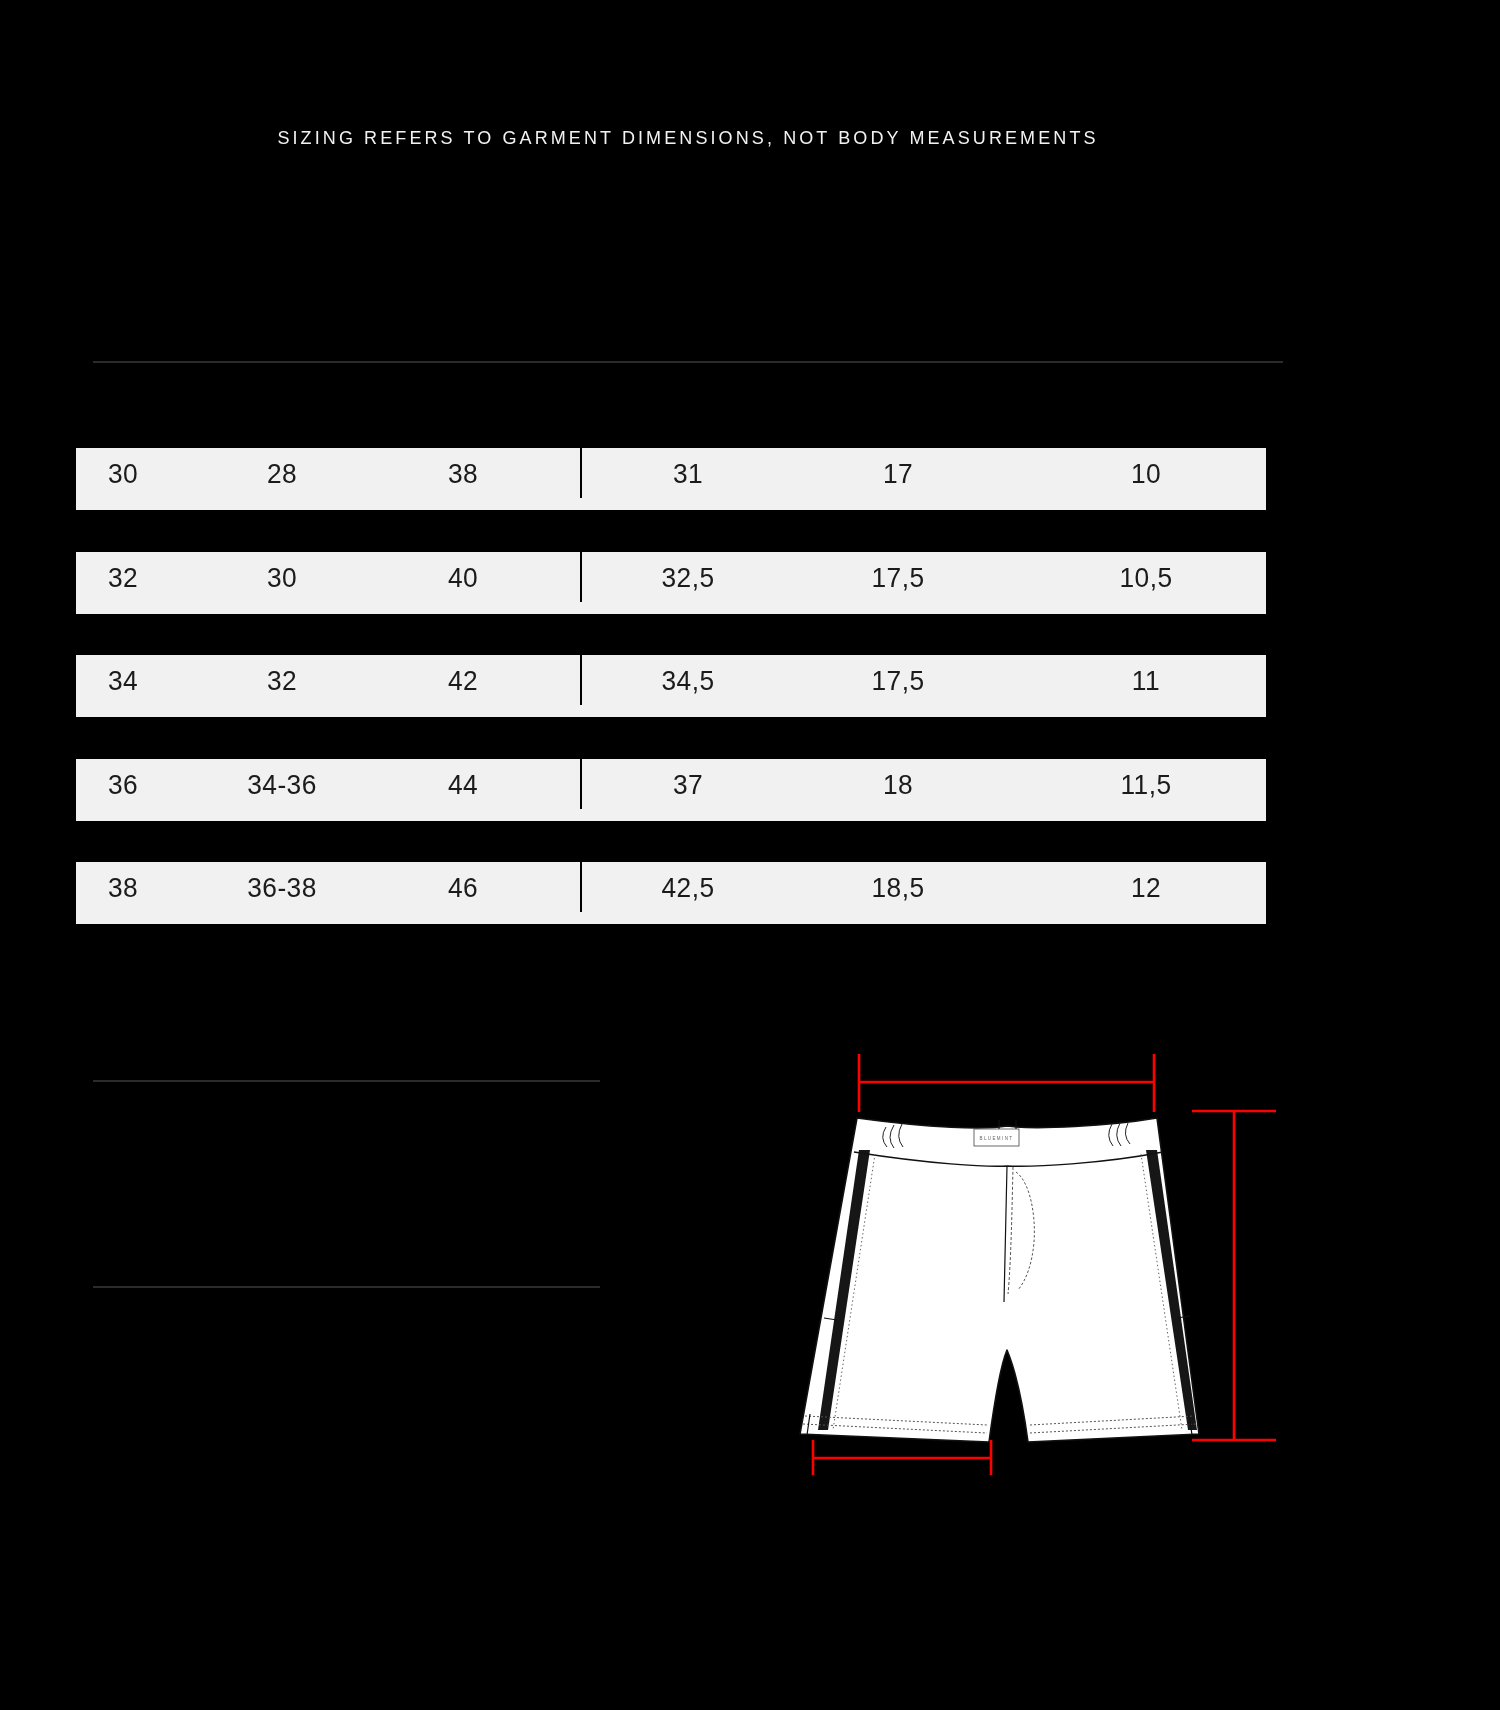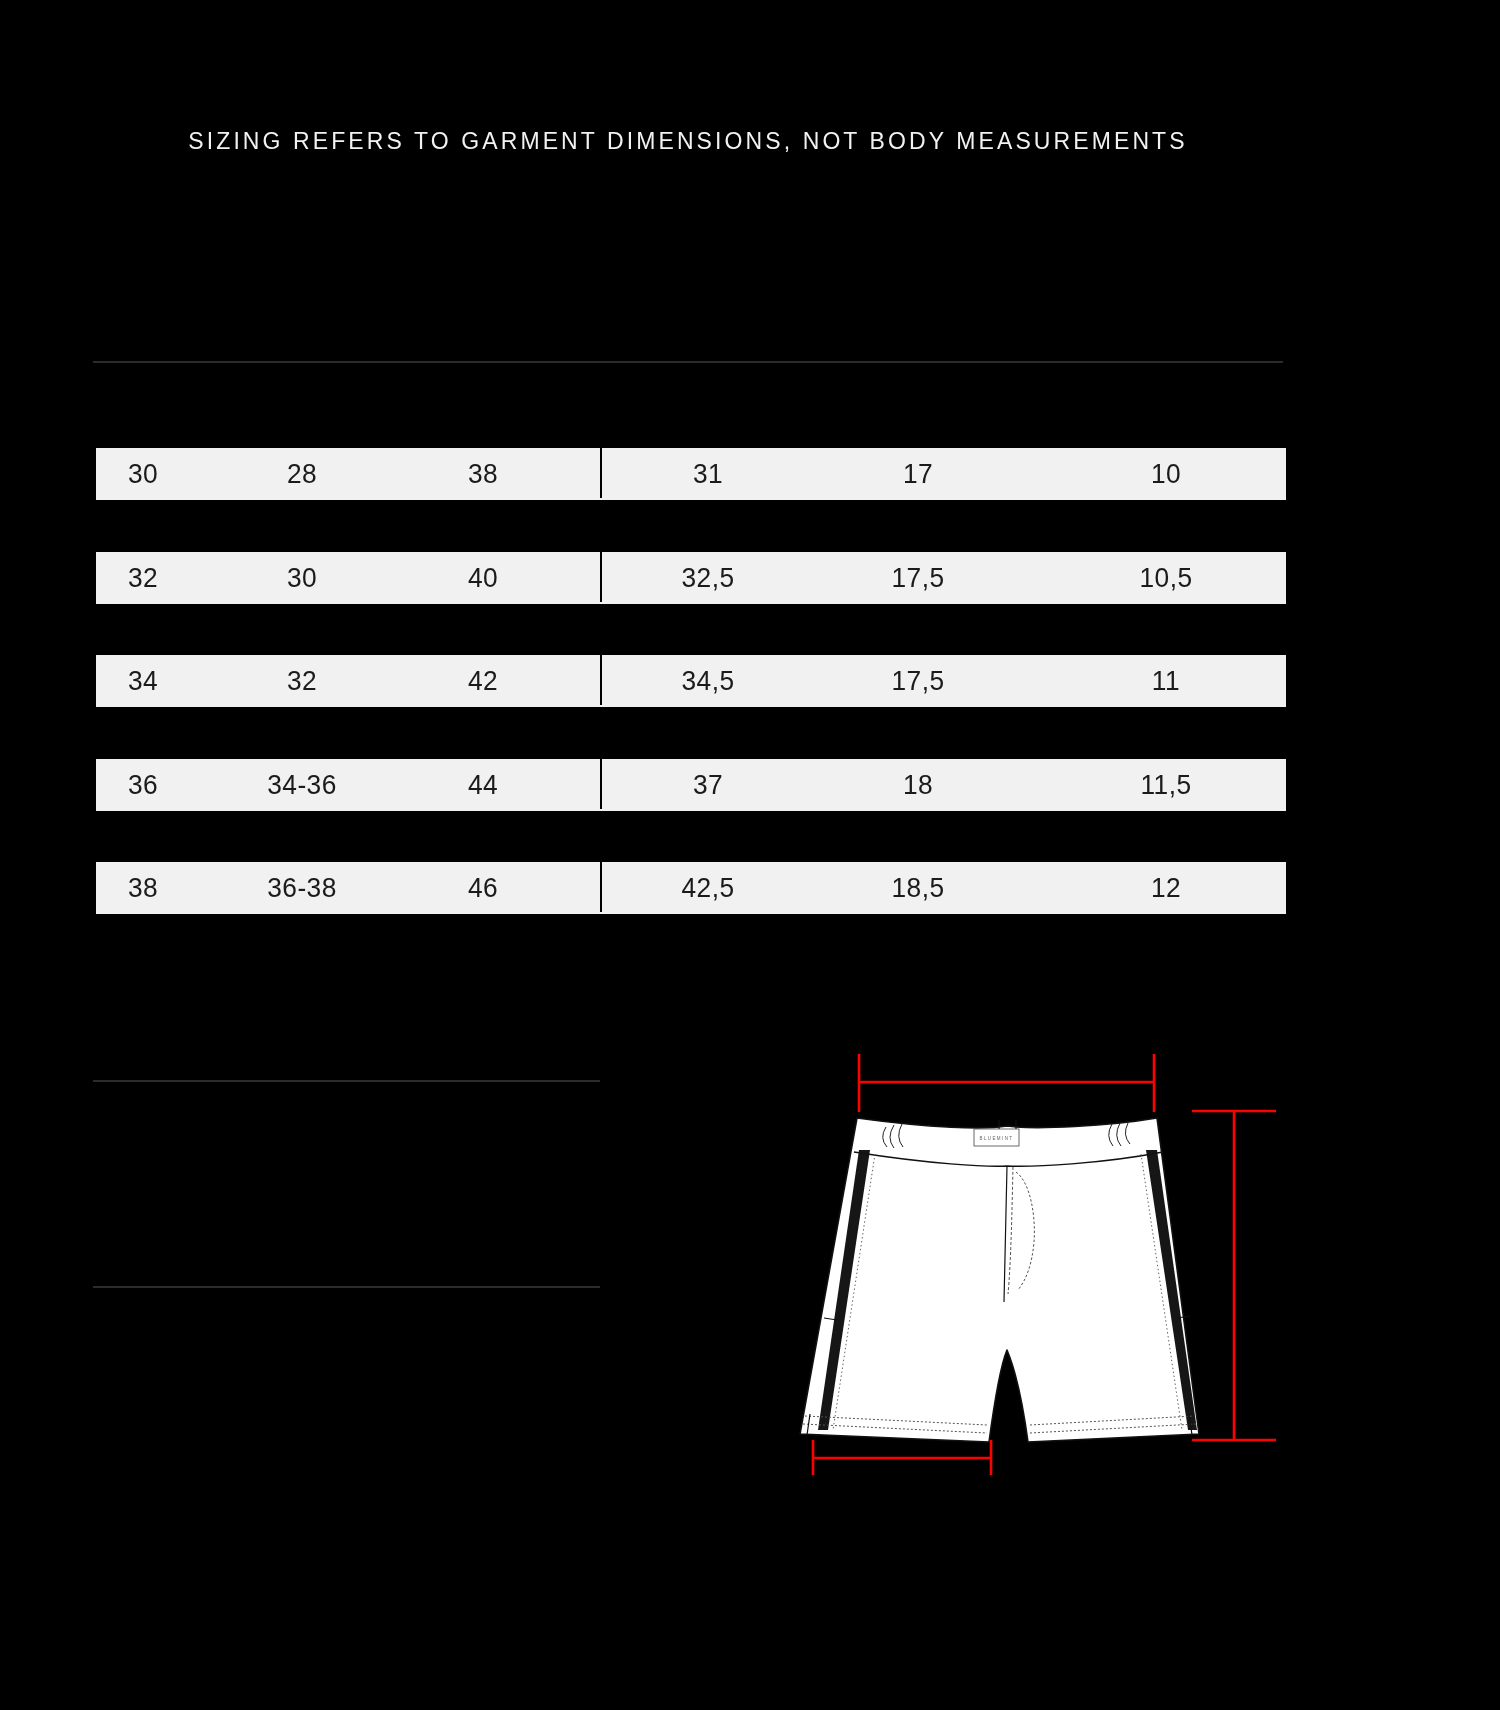--- a/index.html
+++ b/index.html
@@ -13,29 +13,29 @@
   *{box-sizing:border-box;}
   html,body{margin:0;padding:0;}
   body{
     width:1500px;height:1710px;position:relative;overflow:hidden;
     background:var(--bg);
     font-family:"Liberation Sans", sans-serif;
   }
   .page-title{
     position:absolute;left:93px;top:128px;width:1190px;
     text-align:center;color:var(--title);
-    font-size:23px;letter-spacing:3.1px;font-weight:400;
+    font-size:18px;letter-spacing:3.1px;font-weight:400;
     text-transform:uppercase;white-space:nowrap;
   }
   .top-rule{
     position:absolute;left:93px;top:361px;width:1190px;height:2px;
     background:var(--rule);
   }
   .size-row{
-    position:absolute;left:96px;width:1190px;height:52px;
+    position:absolute;left:76px;width:1190px;height:62px;
     background:var(--row-bg);
   }
   .size-row .vdiv{
     position:absolute;left:504px;top:0;width:2px;height:50px;
     background:#000;
   }
   .cell{
     position:absolute;top:0;height:50px;line-height:51px;
     font-size:28px;color:var(--row-text);letter-spacing:0.5px;
     transform:translateX(-50%) scaleX(0.94);

